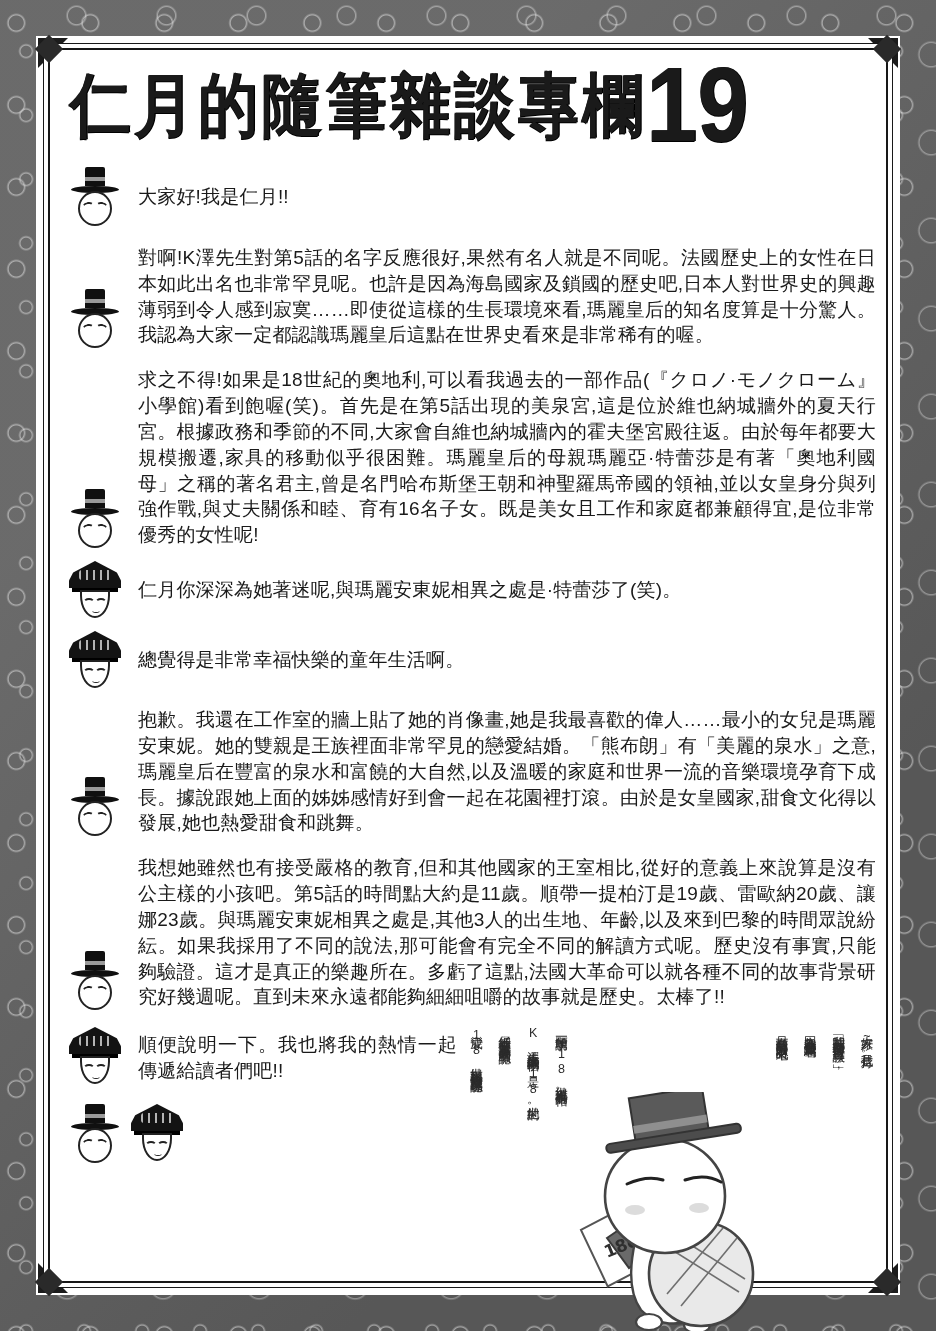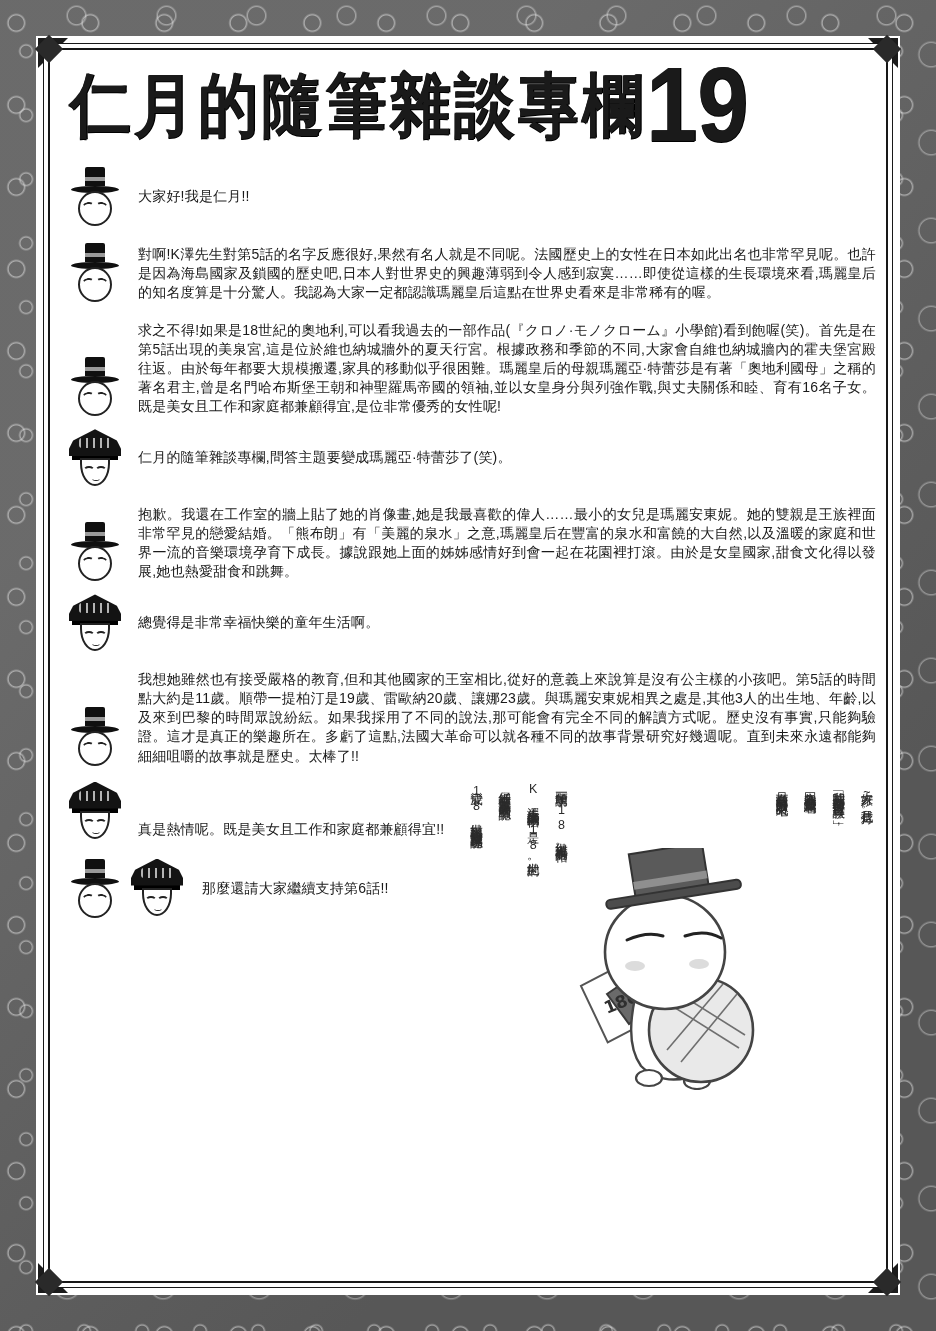--- a/index.html
+++ b/index.html
@@ -42,21 +42,21 @@
     margin:2px 0 14px 2px;white-space:nowrap;
     font-weight:900;font-size:60px;letter-spacing:4px;
     transform:scaleY(1.15);transform-origin:left top;
     text-shadow:1.2px 0 #000, 0 1px #000;
   }
   .page-title .t-num{font-size:92px;letter-spacing:0;vertical-align:-10px;line-height:0;}
 
   .dialogue{display:flex;flex-direction:column;gap:13px;margin-top:26px;}
   .row{display:flex;align-items:flex-end;gap:16px;}
   .row.center{align-items:center;}
-  .speech{margin:0;font-size:14px;line-height:1.36;text-align:justify;letter-spacing:.2px;}
+  .speech{margin:0;font-size:19px;line-height:1.36;text-align:justify;letter-spacing:.2px;}
   .row:not(.center) .speech{padding-top:6px;}
 
   
   .avatar{width:54px;flex:0 0 54px;display:flex;flex-direction:column;align-items:center;}
   .avatar-pair{flex:0 0 118px;display:flex;gap:8px;}
   .a-crown{width:20px;height:19px;border-radius:2px 2px 0 0;
     background:linear-gradient(#101010 55%, #9a9a9a 55%, #9a9a9a 76%, #101010 76%);}
   .a-brim{width:48px;height:7px;background:#101010;border-radius:50%;}
   .a-face{width:30px;height:31px;background:#fff;border:2px solid #222;border-radius:50%;
     margin-top:-2px;position:relative;}
@@ -156,48 +156,48 @@
         <div class="e-hat">
             <span class="hdeco"></span>
           </div>
           <div class="e-band"></div>
         <div class="e-face">
             <span class="eye l"></span>
             <span class="eye r"></span>
             <span class="mouth"></span>
           </div>
       </div>
-      <p class="speech">仁月的隨筆雜談專欄,問答主題要變成瑪麗亞·特蕾莎了(笑)。</p>
-    </div>
-
-    <div class="row">
-      <div class="avatar">
-        <div class="a-crown"></div>
-          <div class="a-brim"></div>
-        <div class="a-face">
-            <span class="eye l"></span>
-            <span class="eye r"></span>
-          </div>
-      </div>
-      <p class="speech">抱歉。我還在工作室的牆上貼了她的肖像畫,她是我最喜歡的偉人……最小的女兒是瑪麗安東妮。她的雙親是王族裡面非常罕見的戀愛結婚。「熊布朗」有「美麗的泉水」之意,瑪麗皇后在豐富的泉水和富饒的大自然,以及溫暖的家庭和世界一流的音樂環境孕育下成長。據說跟她上面的姊姊感情好到會一起在花園裡打滾。由於是女皇國家,甜食文化得以發展,她也熱愛甜食和跳舞。</p>
+      <p class="speech">仁月你深深為她著迷呢,與瑪麗安東妮相異之處是·特蕾莎了(笑)。</p>
     </div>
 
     <div class="row center">
       <div class="avatar">
         <div class="e-hat">
             <span class="hdeco"></span>
           </div>
           <div class="e-band"></div>
         <div class="e-face">
             <span class="eye l"></span>
             <span class="eye r"></span>
             <span class="mouth"></span>
           </div>
       </div>
       <p class="speech">總覺得是非常幸福快樂的童年生活啊。</p>
+    </div>
+
+    <div class="row">
+      <div class="avatar">
+        <div class="a-crown"></div>
+          <div class="a-brim"></div>
+        <div class="a-face">
+            <span class="eye l"></span>
+            <span class="eye r"></span>
+          </div>
+      </div>
+      <p class="speech">抱歉。我還在工作室的牆上貼了她的肖像畫,她是我最喜歡的偉人……最小的女兒是瑪麗安東妮。她的雙親是王族裡面非常罕見的戀愛結婚。「熊布朗」有「美麗的泉水」之意,瑪麗皇后在豐富的泉水和富饒的大自然,以及溫暖的家庭和世界一流的音樂環境孕育下成長。據說跟她上面的姊姊感情好到會一起在花園裡打滾。由於是女皇國家,甜食文化得以發展,她也熱愛甜食和跳舞。</p>
     </div>
 
     <div class="row">
       <div class="avatar">
         <div class="a-crown"></div>
           <div class="a-brim"></div>
         <div class="a-face">
             <span class="eye l"></span>
             <span class="eye r"></span>
           </div>
@@ -214,21 +214,21 @@
           <div class="e-hat">
               <span class="hdeco"></span>
             </div>
             <div class="e-band"></div>
           <div class="e-face">
               <span class="eye l"></span>
               <span class="eye r"></span>
               <span class="mouth"></span>
             </div>
         </div>
-        <p class="speech">真是熱情呢。既是美女且工作和家庭都兼顧得宜!!</p>
+        <p class="speech">順便說明一下。我也將我的熱情一起傳遞給讀者們吧!!</p>
       </div>
 
       <div class="row center">
         <div class="avatar-pair">
           <div class="avatar">
             <div class="a-crown"></div>
               <div class="a-brim"></div>
             <div class="a-face">
                 <span class="eye l"></span>
                 <span class="eye r"></span>
@@ -239,21 +239,20 @@
                 <span class="hdeco"></span>
               </div>
               <div class="e-band"></div>
             <div class="e-face">
                 <span class="eye l"></span>
                 <span class="eye r"></span>
                 <span class="mouth"></span>
               </div>
           </div>
         </div>
-        <p class="speech">那麼還請大家繼續支持第6話!!</p>
       </div>
     </div>
 
     <div class="bottom-right">
 
       <div class="vtext">
         <div class="vcol">順便說明一下,18世紀還沒有牛奶帽。</div>
         <div class="vcol">K澤先生自畫像戴的帽子,是18世紀的。</div>
         <div class="vcol">仔細看會發現上面有寫著初學者的標誌。</div>
         <div class="vcol">變成18世紀初級者後會變成楓葉標誌喔。</div>

